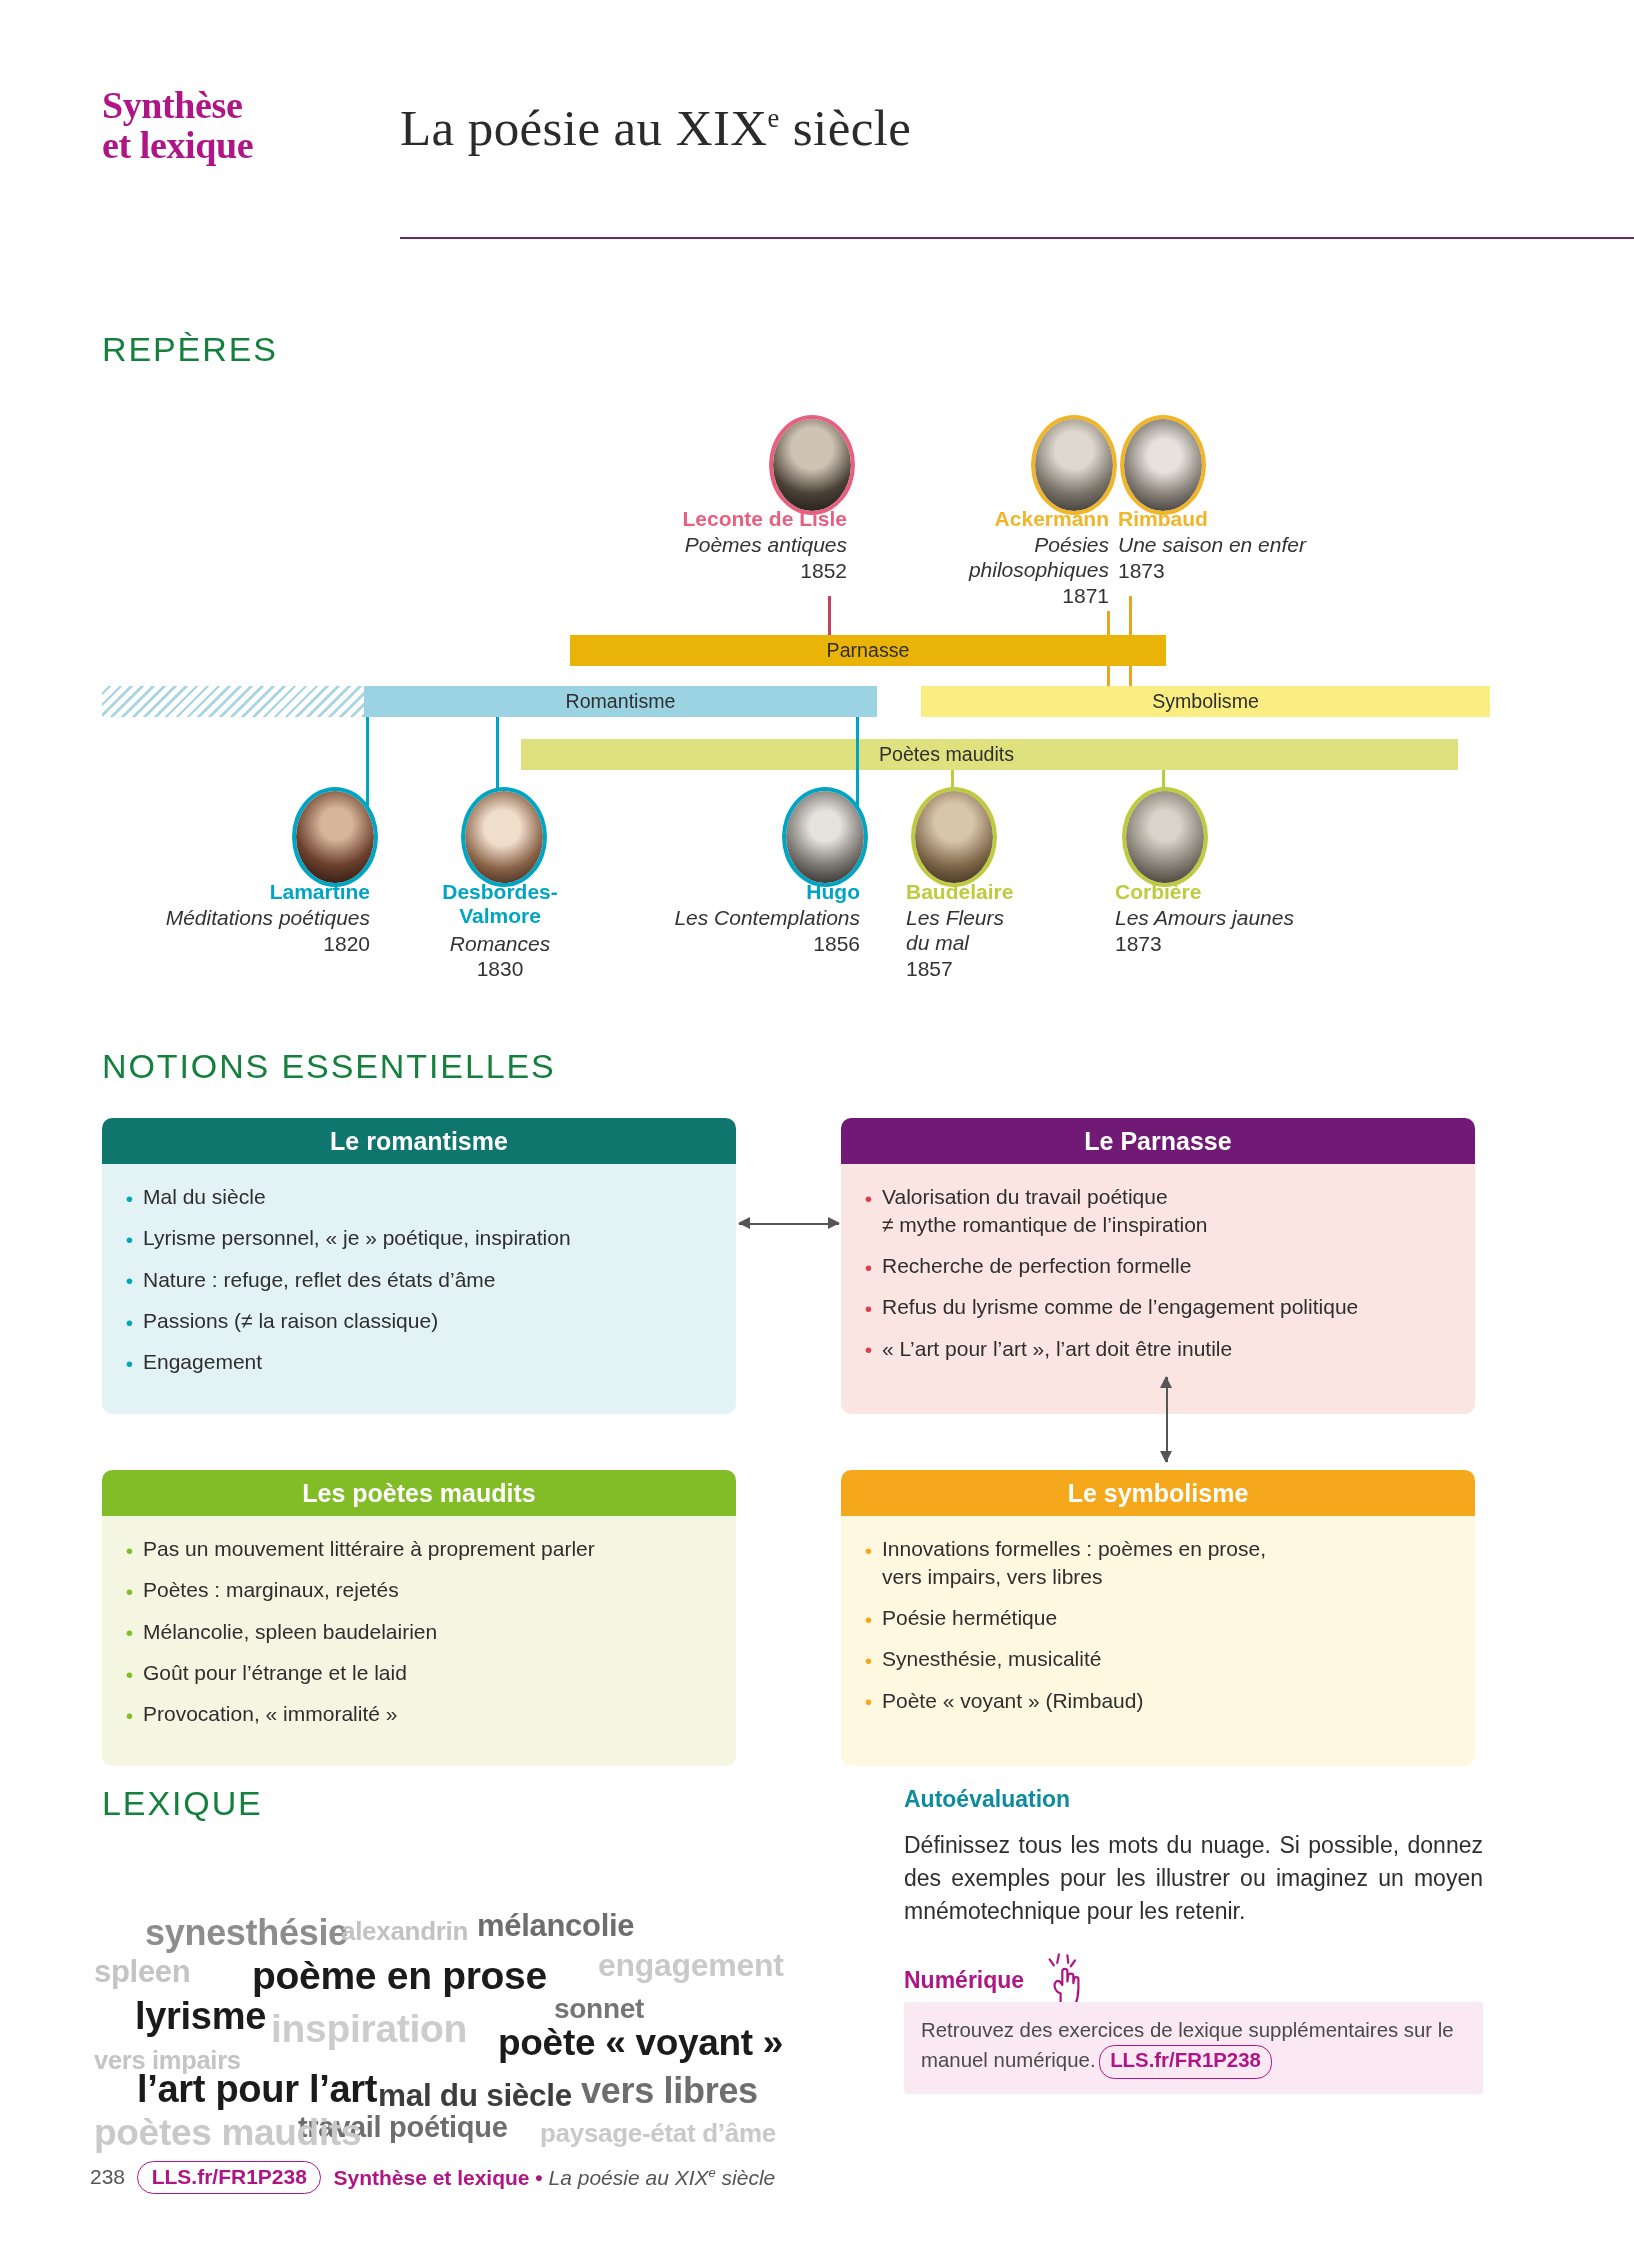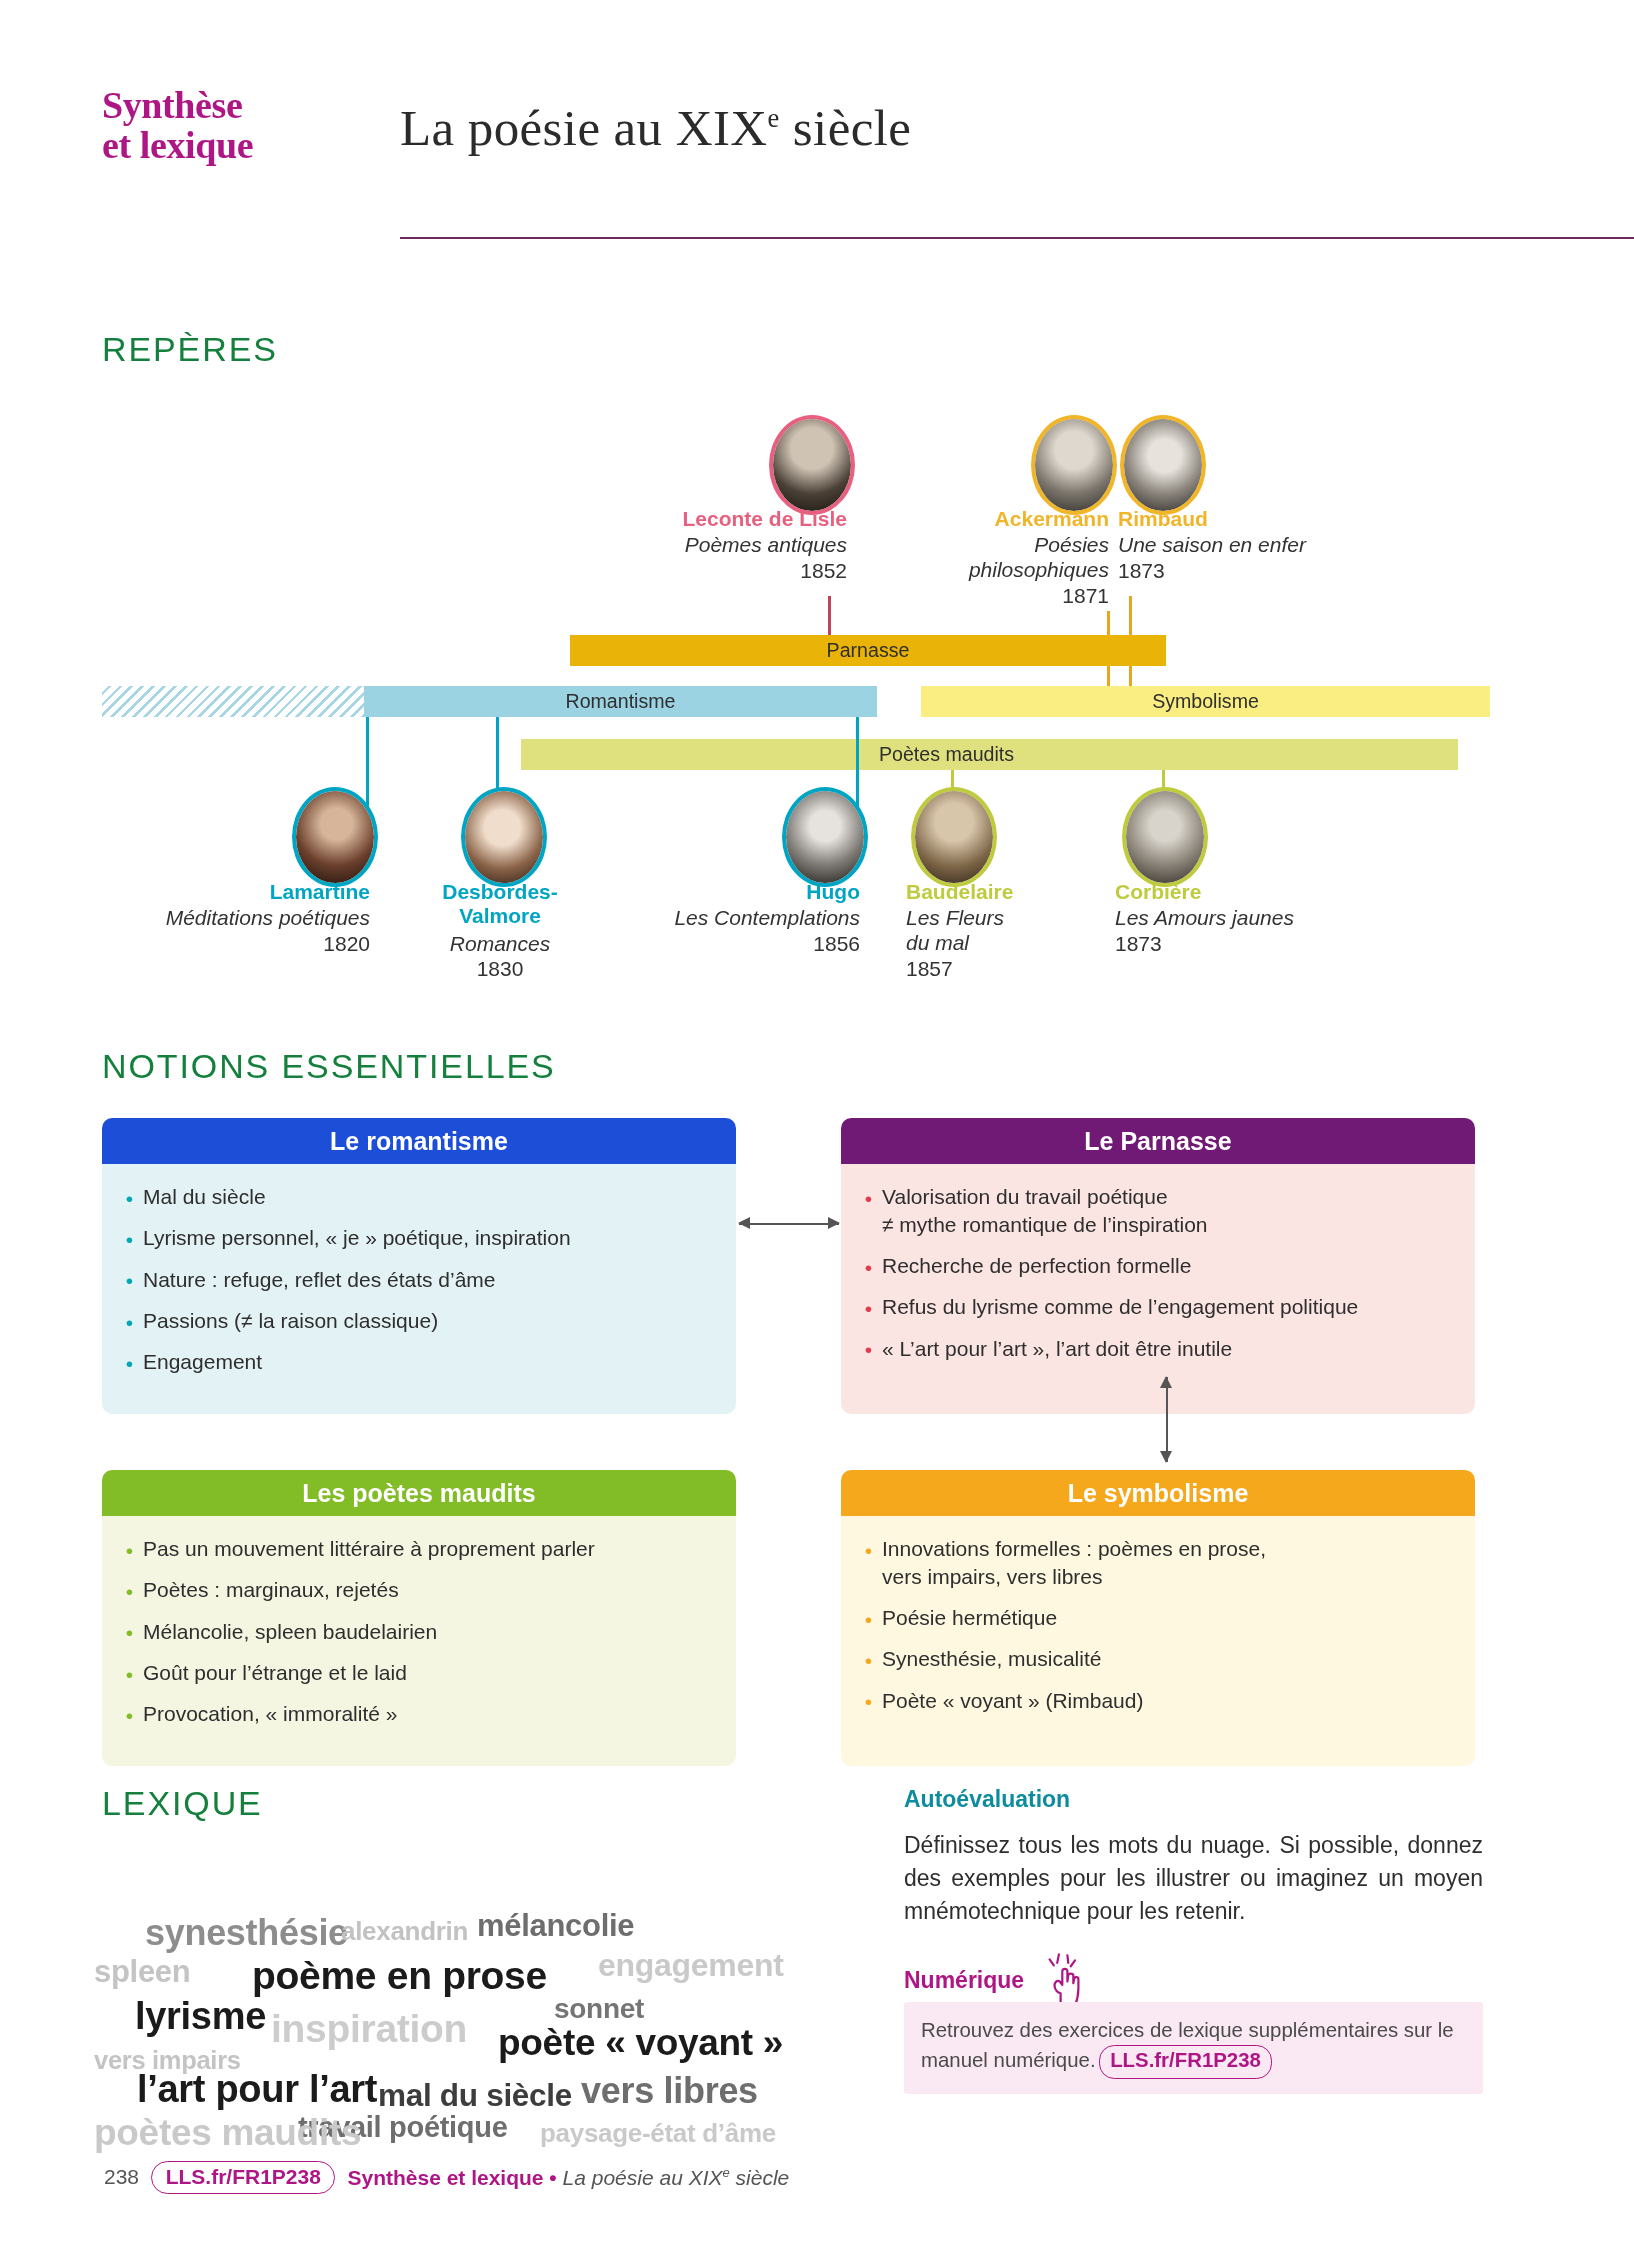--- a/index.html
+++ b/index.html
@@ -117,21 +117,21 @@
   }
   .num-box p{margin:0;font-size:20.4px;line-height:1.42;color:#4a4a4a;}
   .pill{
     display:inline-block;border:1.7px solid #AF1685;border-radius:15.3px;
     padding:0.9px 10.2px 2.6px 10.2px;color:#AF1685;font-weight:bold;font-size:20.4px;
     vertical-align:-0.9px;margin-left:3.4px;
   }
   .hand{position:absolute;left:1040px;top:1951px;}
 
   
-  .footer{position:absolute;left:104px;top:2161px;display:flex;align-items:center;gap:12px;}
+  .footer{position:absolute;left:90px;top:2161px;display:flex;align-items:center;gap:12px;}
   .fnum{font-size:21px;color:#555;}
   .fpill{
     border:1.7px solid #AF1685;border-radius:17px;padding:2.6px 13.6px 4.3px 13.6px;
     color:#AF1685;font-weight:bold;font-size:21px;
   }
   .fcrumb{font-size:21px;color:#AF1685;font-weight:bold;}
   .fcrumb .sep{color:#AF1685;font-weight:bold;}
   .fcrumb .ital{font-style:italic;color:#555;font-weight:normal;}
   .fcrumb .ital sup{font-size:0.62em;vertical-align:super;}
 </style>
@@ -237,21 +237,21 @@
     <div class="pyear ta-l" style="left:906px;top:956px;width:213px;">1857</div>
 
     <div class="pname ta-l" style="left:1115px;top:880px;width:281px;color:#BFCB3E;">Corbière</div>
     <div class="pwork ta-l" style="left:1115px;top:905px;width:289px;">Les Amours jaunes</div>
     <div class="pyear ta-l" style="left:1115px;top:931px;width:289px;">1873</div>
   </div>
 
   <div class="sec-title" style="left:102px;top:1047px;">NOTIONS ESSENTIELLES</div>
 
   <div class="nbox" style="left:102px;top:1118px;width:634px;">
-    <div class="nbox-h" style="background:#1d4ed8;">Le romantisme</div>
+    <div class="nbox-h" style="background:#0f766e;">Le romantisme</div>
     <div class="nbox-b" style="background:#E3F2F4;min-height:209px;">
       <ul>
         <li><span class="bullet" style="color:#00A8B5;">•</span><span>Mal du siècle</span></li>
         <li><span class="bullet" style="color:#00A8B5;">•</span><span>Lyrisme personnel, « je » poétique, inspiration</span></li>
         <li><span class="bullet" style="color:#00A8B5;">•</span><span>Nature : refuge, reflet des états d’âme</span></li>
         <li><span class="bullet" style="color:#00A8B5;">•</span><span>Passions (≠ la raison classique)</span></li>
         <li><span class="bullet" style="color:#00A8B5;">•</span><span>Engagement</span></li>
       </ul>
     </div>
   </div>

